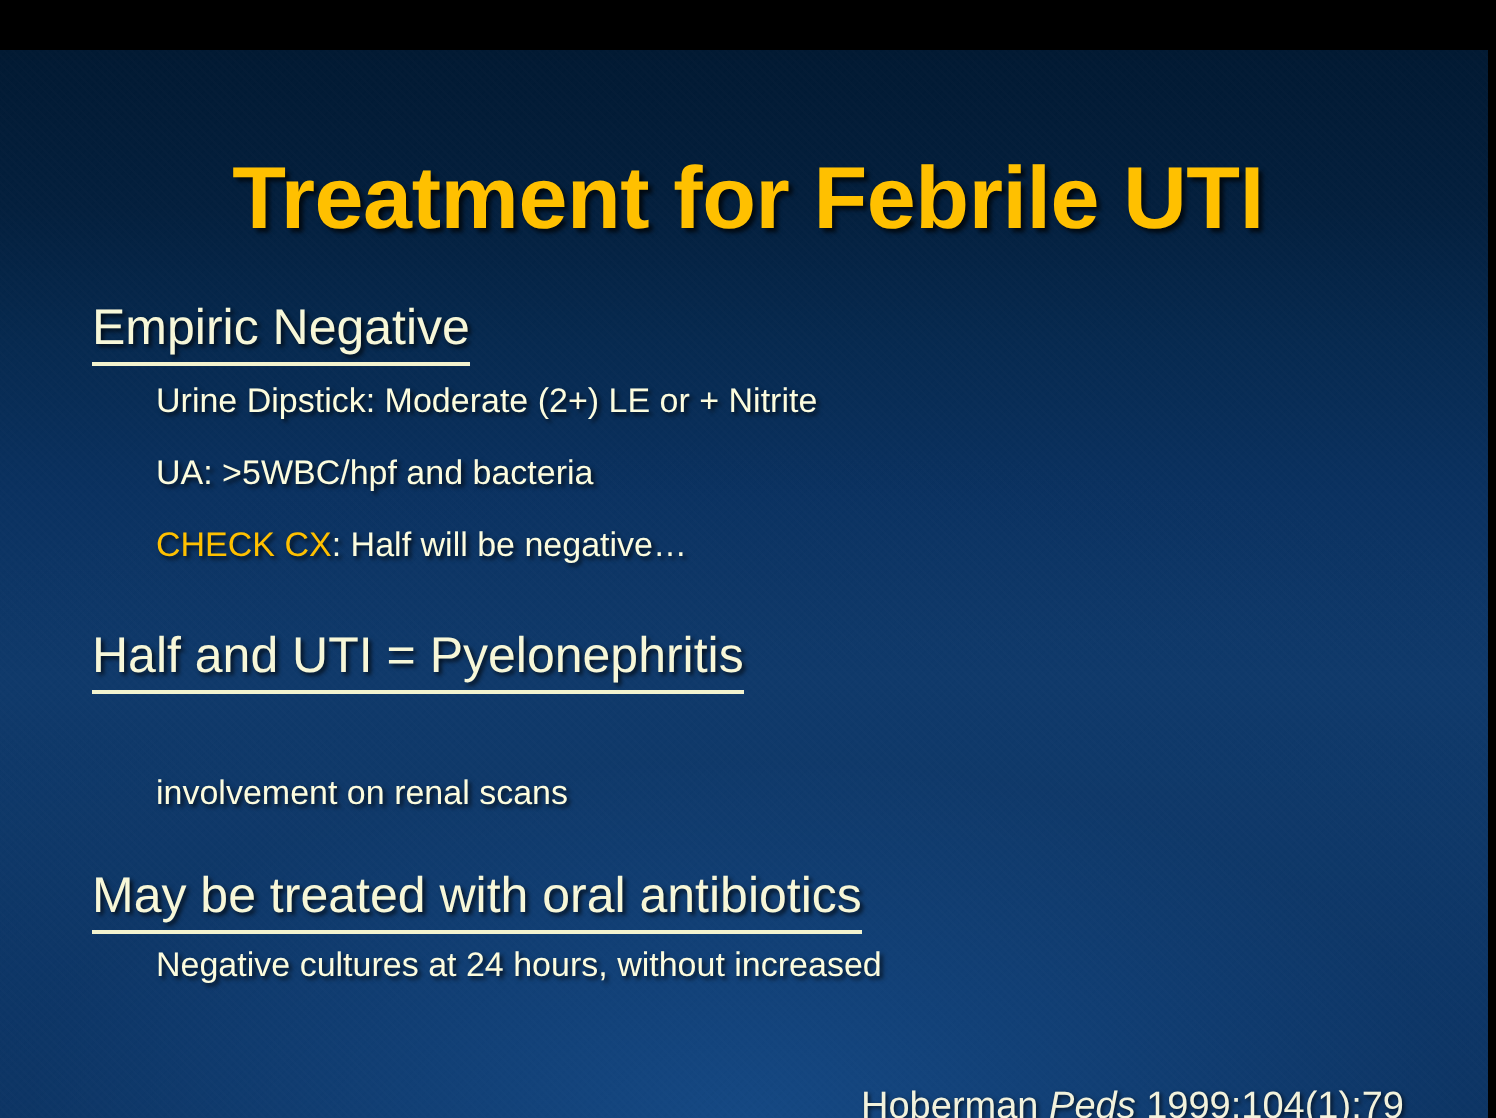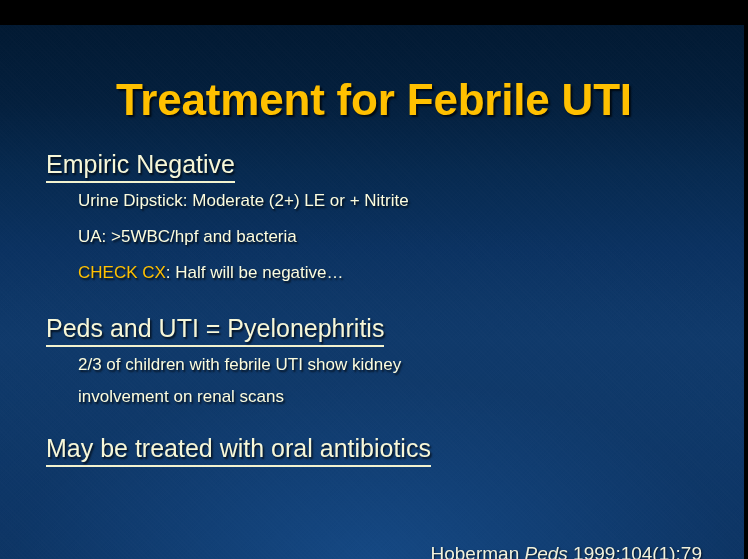--- a/index.html
+++ b/index.html
@@ -111,27 +111,27 @@
     <div class="title">Treatment for Febrile UTI</div>
 
     <div class="heading" style="top:125px;">
       <span class="ul">Empiric Negative</span>
     </div>
     <div class="body-line" style="top:166px;">Urine Dipstick: Moderate (2+) LE  or + Nitrite</div>
     <div class="body-line" style="top:202px;text-align:right;"><span>UA: &gt;5WBC/hpf and bacteria</span></div>
     <div class="body-line" style="top:238px;"><span class="gold">CHECK CX</span><span>: Half will be negative…</span></div>
 
     <div class="heading" style="top:289px;">
-      <span class="ul">Peds and UTI = Pyelonephritis</span>
+      <span class="ul">Half and UTI = Pyelonephritis</span>
     </div>
-    <div class="body-line" style="top:330px;">2/3 of children with febrile UTI show kidney</div>
     <div class="body-line" style="top:362px;">involvement on renal scans</div>
 
     <div class="heading" style="top:409px;">
       <span class="ul">May be treated with oral antibiotics</span>
     </div>
+    <div class="body-line" style="top:448px;">Negative cultures at 24 hours, without increased</div>
 
     <div class="citation">
       <span>Hoberman</span><span>&nbsp;</span><i>Peds</i><span>&nbsp;</span><span>1999;104(1):79</span>
     </div>
 
   </div>
 </div>
 
 </body></html>

